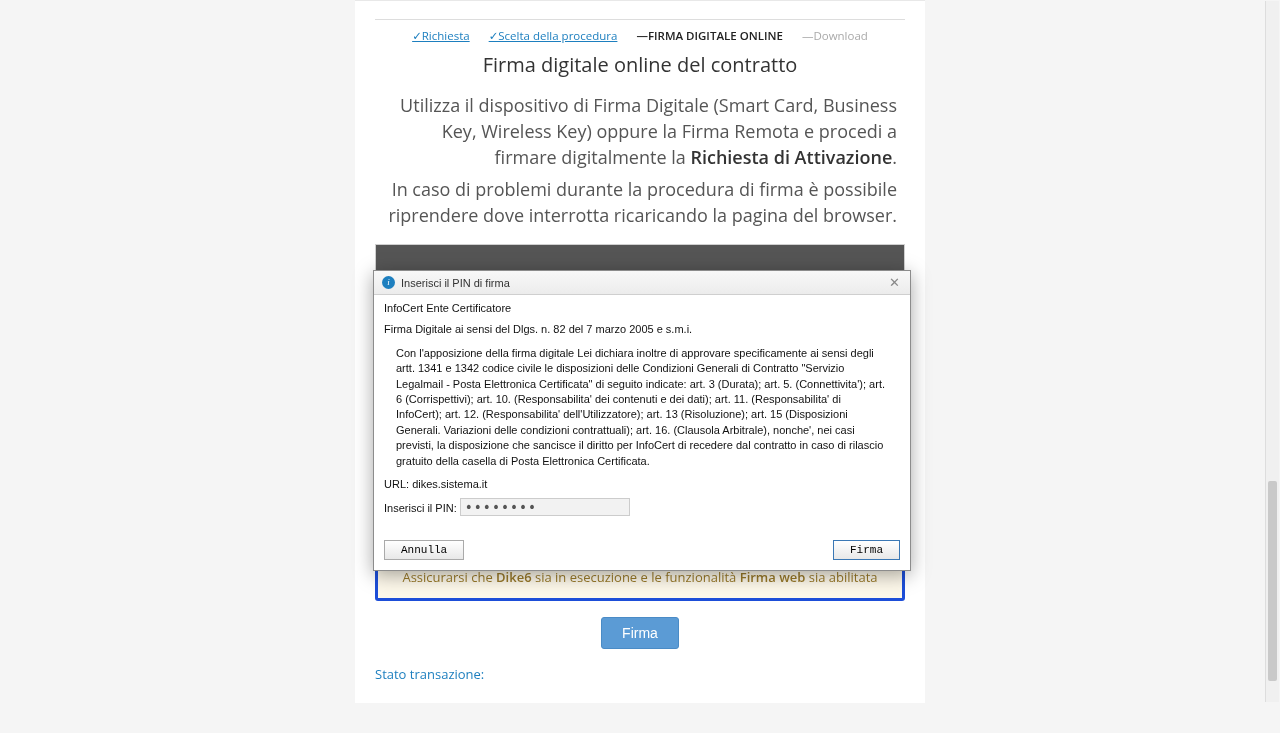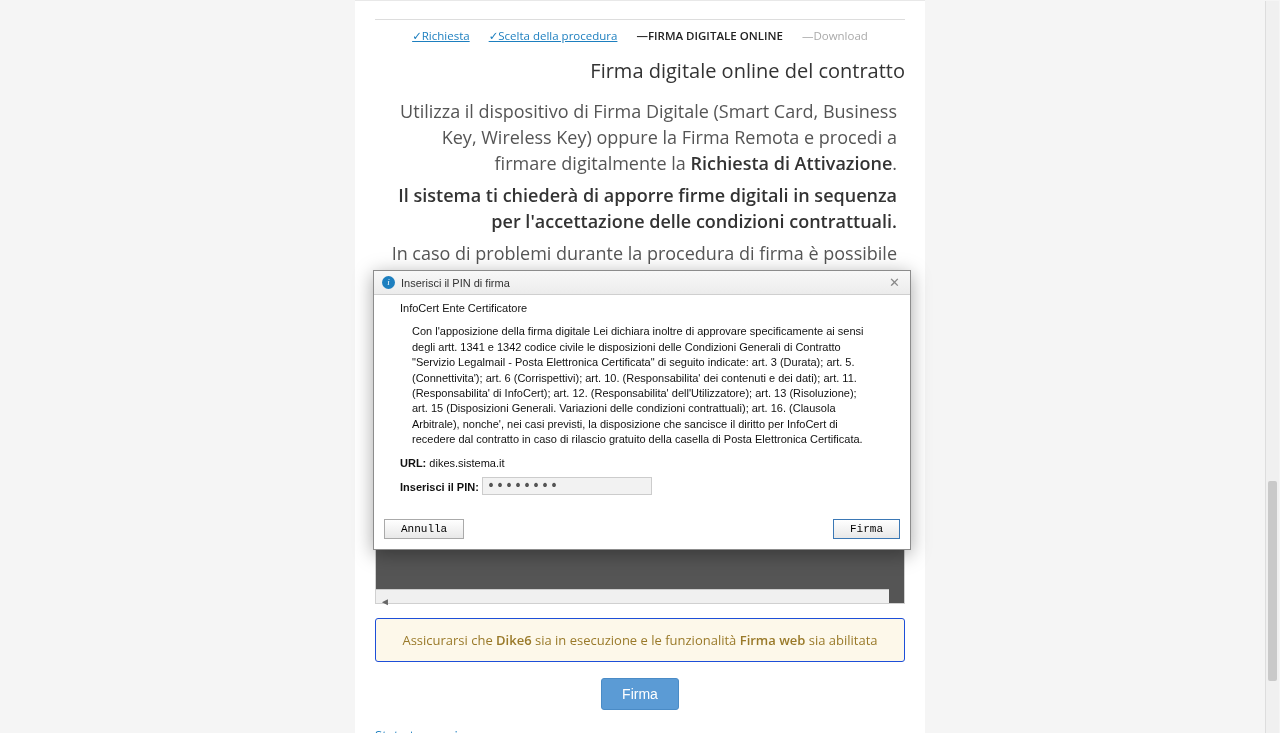--- a/index.html
+++ b/index.html
@@ -29,28 +29,28 @@
   padding: 6px 0 14px;
 }
 hr.sep {
   border: none;
   border-top: 1px solid #ddd;
   margin: 0 0 8px;
 }
 .steps {
   text-align: center;
   font-size: 11.5px;
-  margin-bottom: 14px;
+  margin-bottom: 8px;
 }
 .steps .step { margin: 0 8px; white-space: nowrap; display:inline-block; }
 .steps .done { color: #1d7fbf; text-decoration: underline; cursor:pointer; }
 .steps .current { color: #222; font-weight: 600; }
 .steps .future { color: #aaa; }
 .subheading {
-  text-align: right;
+  text-align: center;
   font-size: 20px;
   font-weight: 400;
   color: #333;
   margin-bottom: 14px;
 }
 .body-text { text-align: right; color: #555; font-size: 18px; line-height: 1.45; margin: 6px 8px; }
 .body-text b { color:#333; font-weight:600; }
 .pdf-preview {
   height: 295px;
   margin: 16px 0 14px;
@@ -58,21 +58,21 @@
   background: #555;
   position: relative;
 }
 .pdf-preview .inner {
   position:absolute; bottom:0; left:0; right:15px; height:14px;
   background:#f0f0f0; border-top:1px solid #ccc;
 }
 .pdf-preview .inner .arrow { font-size:10px; color:#666; padding:0 4px; }
 .alert {
   background: #fdf8ea;
-  border: 1px solid #1d4ed8;
+  border: 3px solid #1d4ed8;
   border-radius: 3px;
   color: #9a7a2a;
   font-size: 13px;
   text-align: center;
   padding: 12px 9px;
   margin: 8px 0 16px;
 }
 .alert b { font-weight:600; }
 .btn {
   display: block;
@@ -107,24 +107,24 @@
   align-items: center;
   color: #333;
 }
 .dialog .titlebar .icon {
   width: 13px; height: 13px; border-radius: 50%;
   background: #1d7fbf; color:#fff; font-size:9px; line-height:13px; text-align:center;
   font-family: Georgia, serif; font-style: italic; margin-right:6px;
 }
 .dialog .titlebar .spacer { flex:1; }
 .dialog .titlebar .close { color:#888; cursor:pointer; font-size:13px; padding:0 2px; }
-.dialog .content { padding: 6px 26px 10px; color:#111; line-height:1.4; }
+.dialog .content { padding: 6px 10px 10px; color:#111; line-height:1.4; }
 .dialog .content p { margin-bottom: 6px; }
 .dialog .content .block { margin: 8px 12px; }
-.dialog label { font-weight: bold; }
+.dialog label { font-weight: normal; }
 .dialog .pin {
   background:#f2f2f2; border:1px solid #ccc; width:170px; height:18px;
   letter-spacing:1px; font-family: monospace; padding:1px 4px; color:#555;
 }
 .dialog .buttons {
   display:flex; justify-content:space-between; padding: 8px 10px 10px;
 }
 .dialog button {
   font-family: Liberation Mono, monospace;
   font-size: 11px;
@@ -154,21 +154,20 @@
       <span class="step done">✓Scelta della procedura</span>
       <span class="step current"><span>—</span><span>FIRMA DIGITALE ONLINE</span></span>
       <span class="step future"><span>—</span><span>Download</span></span>
     </div>
 
     <h2 class="subheading">Firma digitale online del contratto</h2>
 
     <p class="body-text">
       <span>Utilizza il dispositivo di Firma Digitale (Smart Card, Business Key, Wireless Key) oppure la Firma Remota e procedi a firmare digitalmente la </span><b>Richiesta di Attivazione</b><span>.</span>
     </p>
-    <p class="body-text"><b>Il sistema ti chiederà di apporre firme digitali in sequenza per l'accettazione delle condizioni contrattuali.</b></p>
     <p class="body-text">In caso di problemi durante la procedura di firma è possibile riprendere dove interrotta ricaricando la pagina del browser.</p>
 
     <div class="pdf-preview">
       <div class="inner">
         <span class="arrow">◄</span>
       </div>
     </div>
 
     <div class="alert">
       <span>Assicurarsi che </span><b>Dike6</b><span> sia in esecuzione e le funzionalità </span><b>Firma web</b><span> sia abilitata</span>
@@ -182,20 +181,21 @@
 
   <div class="dialog">
     <div class="titlebar">
       <span class="icon">i</span>
       <span>Inserisci il PIN di firma</span>
       <span class="spacer"></span>
       <span class="close">✕</span>
     </div>
     <div class="content">
       <p>InfoCert Ente Certificatore</p>
+      <p>Firma Digitale ai sensi del Dlgs. n. 82 del 7 marzo 2005 e s.m.i.</p>
       <p class="block">Con l'apposizione della firma digitale Lei dichiara inoltre di approvare specificamente ai sensi degli artt. 1341 e 1342 codice civile le disposizioni delle Condizioni Generali di Contratto "Servizio Legalmail - Posta Elettronica Certificata" di seguito indicate: art. 3 (Durata); art. 5. (Connettivita'); art. 6 (Corrispettivi); art. 10. (Responsabilita' dei contenuti e dei dati); art. 11. (Responsabilita' di InfoCert); art. 12. (Responsabilita' dell'Utilizzatore); art. 13 (Risoluzione); art. 15 (Disposizioni Generali. Variazioni delle condizioni contrattuali); art. 16. (Clausola Arbitrale), nonche', nei casi previsti, la disposizione che sancisce il diritto per InfoCert di recedere dal contratto in caso di rilascio gratuito della casella di Posta Elettronica Certificata.</p>
       <p><label>URL:</label> <span>dikes.sistema.it</span></p>
       <p>
         <label>Inserisci il PIN:</label>
         <input class="pin" type="password" value="••••••••" style="">
       </p>
     </div>
     <div class="buttons">
       <button>Annulla</button>
       <button class="primary">Firma</button>

